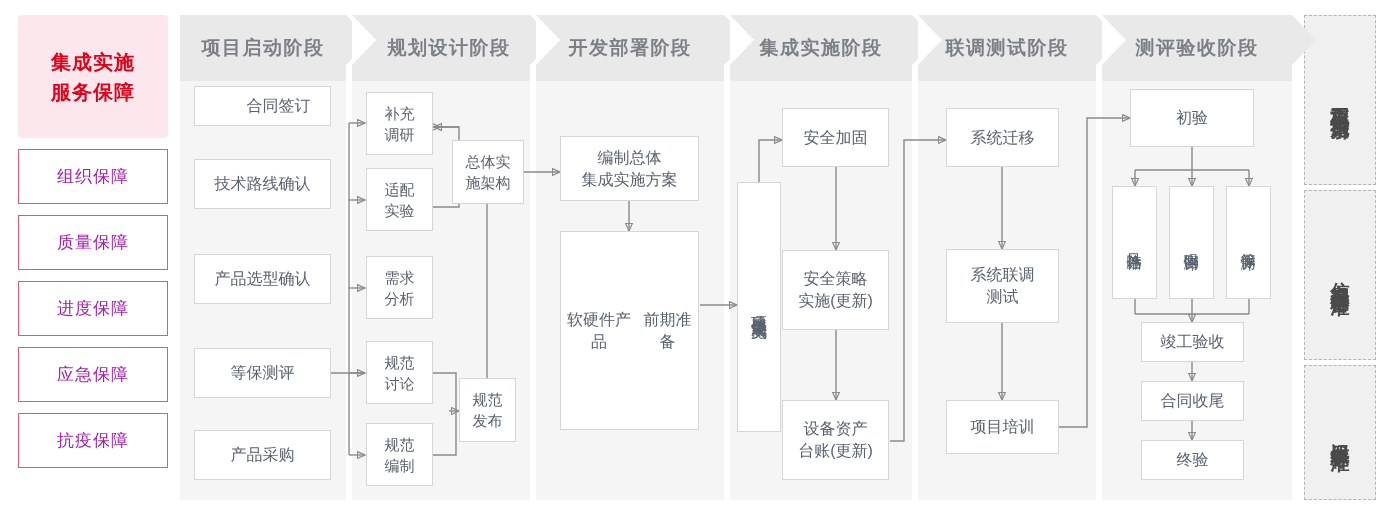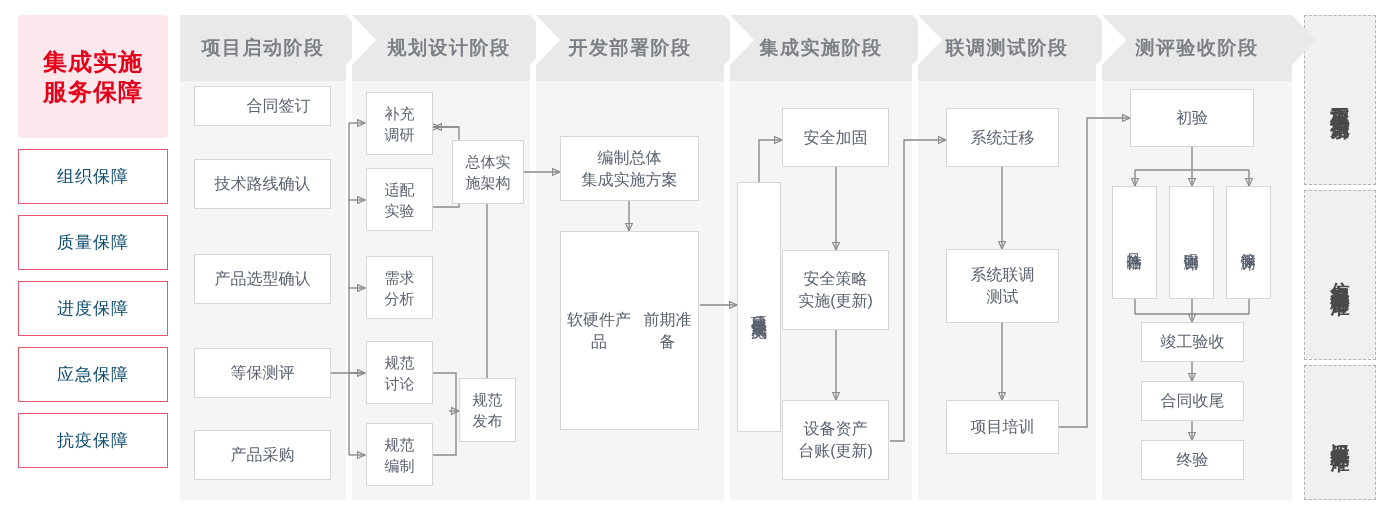--- a/index.html
+++ b/index.html
@@ -12,30 +12,30 @@
   #root { position: relative; width: 1391px; height: 515px; }
 
   
   .left-col { position: absolute; left: 18px; top: 15px; width: 150px; }
   .guarantee-title {
     width: 150px; height: 123px;
     background: #fce8ec;
     border-radius: 4px;
     display: flex; flex-direction: column;
     align-items: center; justify-content: center;
-    color: #e2001a; font-weight: bold; font-size: 24px; line-height: 30px;
+    color: #e2001a; font-weight: bold; font-size: 20px; line-height: 30px;
     letter-spacing: 1px;
   }
   .guarantee-item {
     width: 150px; height: 55px;
     margin-top: 11px;
     border: 1.3px solid #e8566e;
     background: #ffffff;
     display: flex; align-items: center; justify-content: center;
-    color: #0c4a6e; font-size: 17px; letter-spacing: 1px;
+    color: #a21caf; font-size: 17px; letter-spacing: 1px;
   }
 
   
   .hdr {
     position: absolute; top: 15px; height: 66px;
     background: #e9e9e9;
     display: flex; align-items: center; justify-content: center;
     color: #7b7f86; font-weight: bold; font-size: 19px; letter-spacing: 1.5px;
   }
   .hdr::after {

